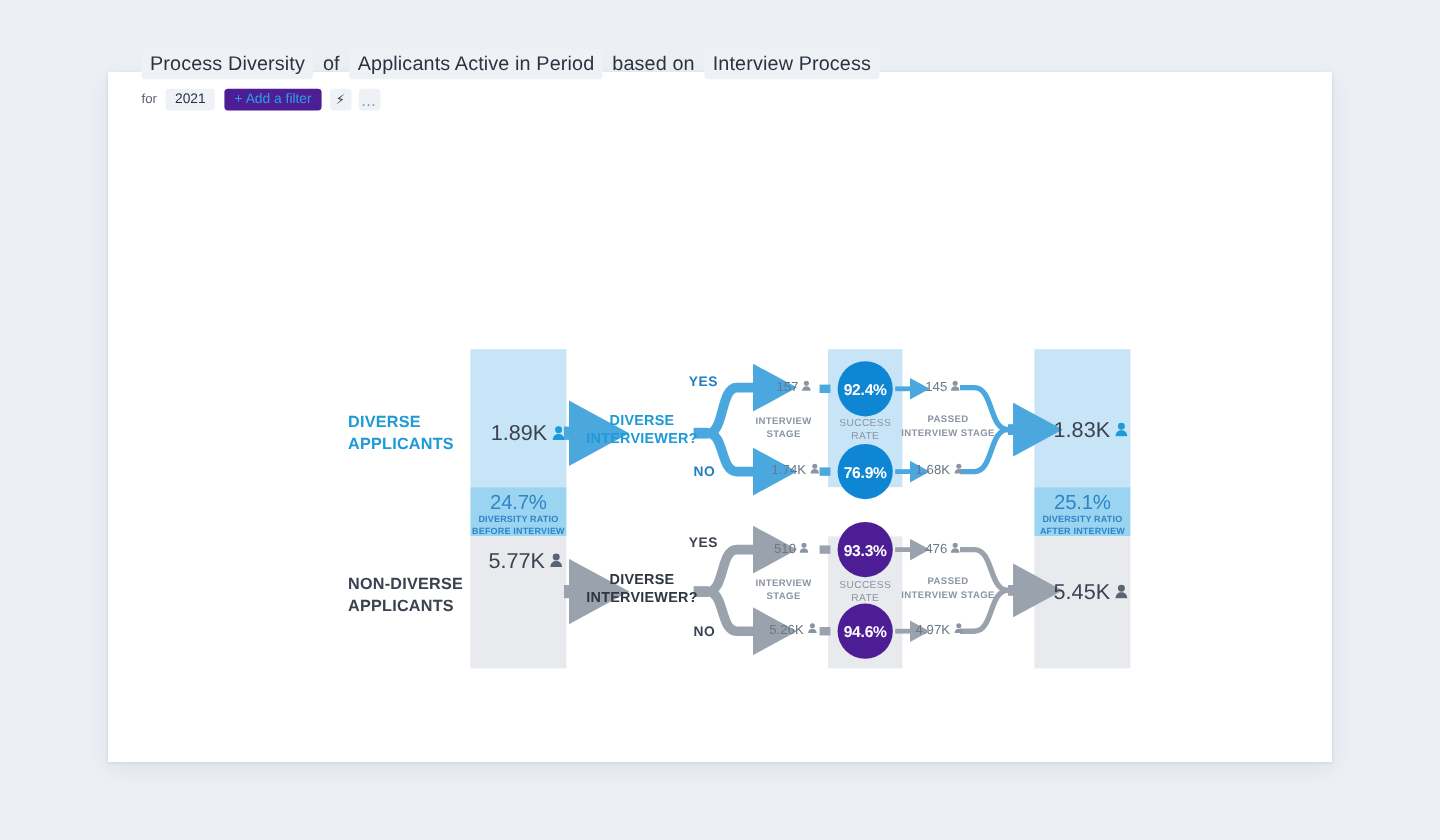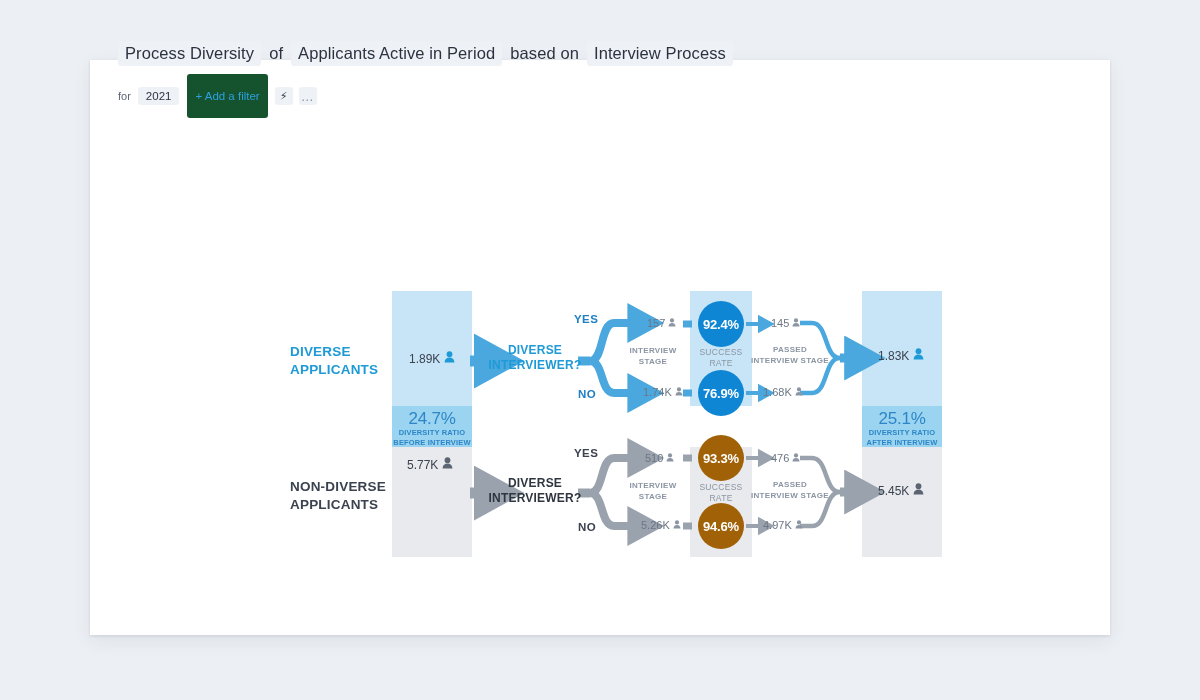--- a/index.html
+++ b/index.html
@@ -30,40 +30,40 @@
   #filterline{
     position:absolute;left:118px;top:74px;
     display:flex;align-items:center;white-space:nowrap;
   }
   .f-for{font-size:11px;color:#5c6675;margin-right:7px;}
   .f-chip{
     font-size:11.5px;color:#2c3340;background:#eef1f6;
     padding:3px 8px;border-radius:3px;margin-right:8px;
   }
   .f-add{
-    font-size:11.5px;color:#2e9fe0;background:#14532d;
-    padding:16px 8px;border-radius:3px;margin-right:7px;
+    font-size:11.5px;color:#2e9fe0;background:#4c1d95;
+    padding:3px 8px;border-radius:3px;margin-right:7px;
   }
   .f-ic{
     font-size:11px;color:#3a4250;background:#eef1f6;
     width:18px;height:18px;border-radius:3px;margin-right:6px;
     display:flex;align-items:center;justify-content:center;
   }
   .f-ic.dots{color:#8a93a2;font-size:13px;letter-spacing:1px;}
 
   
   #diagram{position:absolute;left:0;top:0;width:1200px;height:700px;}
   .colbox{position:absolute;}
   .blue-bg{background:#c7e5f7;}
   .grey-bg{background:#e8eaed;}
   .ratio-bg{background:#9ad4f0;}
 
   .bignum{
-    position:absolute;font-size:12px;color:#3b4250;
-    display:flex;align-items:center;white-space:nowrap;
+    position:absolute;font-size:18px;color:#3b4250;
+    display:flex;align-items:flex-start;white-space:nowrap;
   }
   .bignum .pi{margin-left:4px;display:inline-block;}
 
   .sidelabel{
     position:absolute;font-size:13.5px;font-weight:bold;
     line-height:18px;letter-spacing:.2px;text-align:left;
   }
   .sl-blue{color:#1e9ad6;}
   .sl-grey{color:#3b4250;}
 
@@ -100,21 +100,21 @@
     position:absolute;text-align:center;font-size:8px;font-weight:bold;
     color:#8b95a3;line-height:11px;letter-spacing:.3px;
   }
 
   .circ{
     position:absolute;width:46px;height:46px;border-radius:50%;
     display:flex;align-items:center;justify-content:center;
     color:#fff;font-size:13px;font-weight:bold;letter-spacing:-.2px;
   }
   .c-blue{background:#0e86d4;}
-  .c-dark{background:#a16207;}
+  .c-dark{background:#4c1d95;}
 
   .srcap{
     position:absolute;width:80px;text-align:center;font-size:8.5px;
     font-weight:normal;color:#8b95a3;line-height:11px;letter-spacing:.3px;
   }
   svg.conn{position:absolute;left:0;top:0;width:1200px;height:700px;
            pointer-events:none;}
 </style>
 </head>
 <body>

